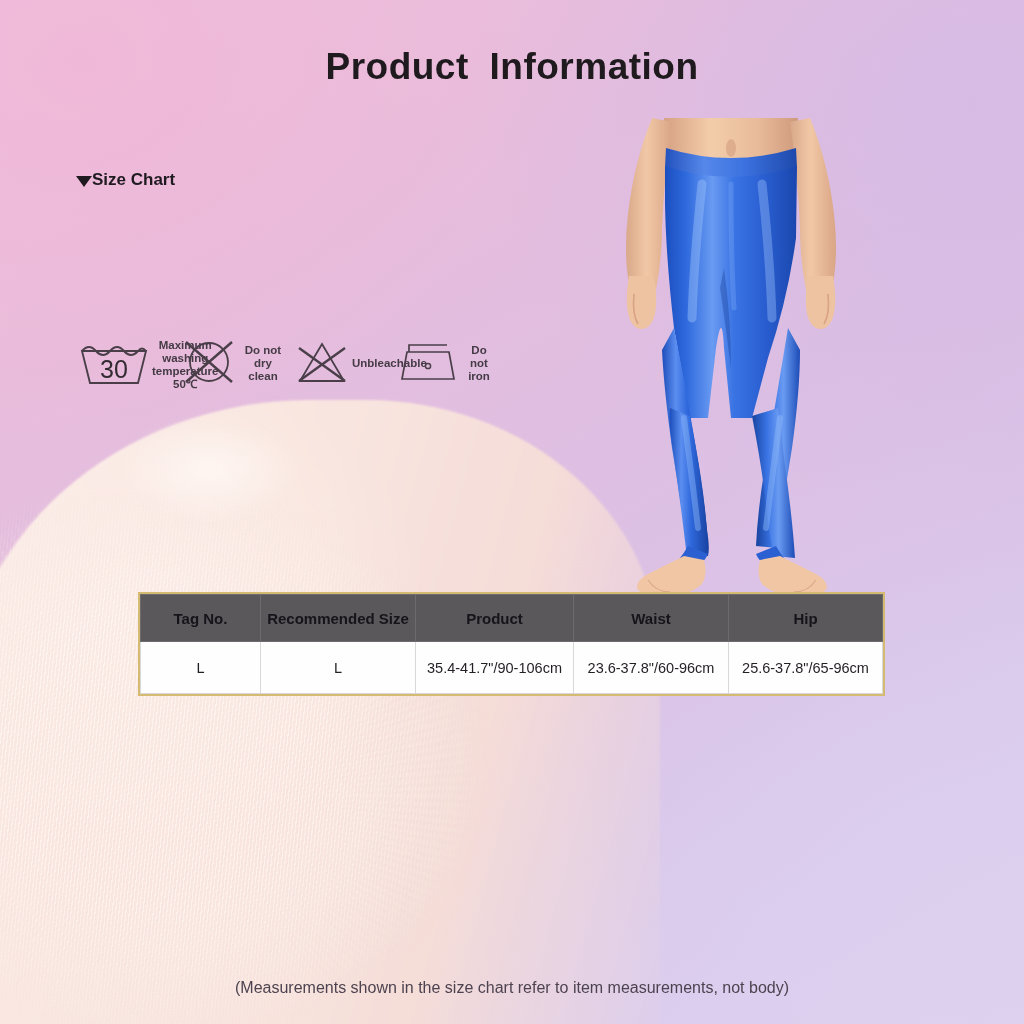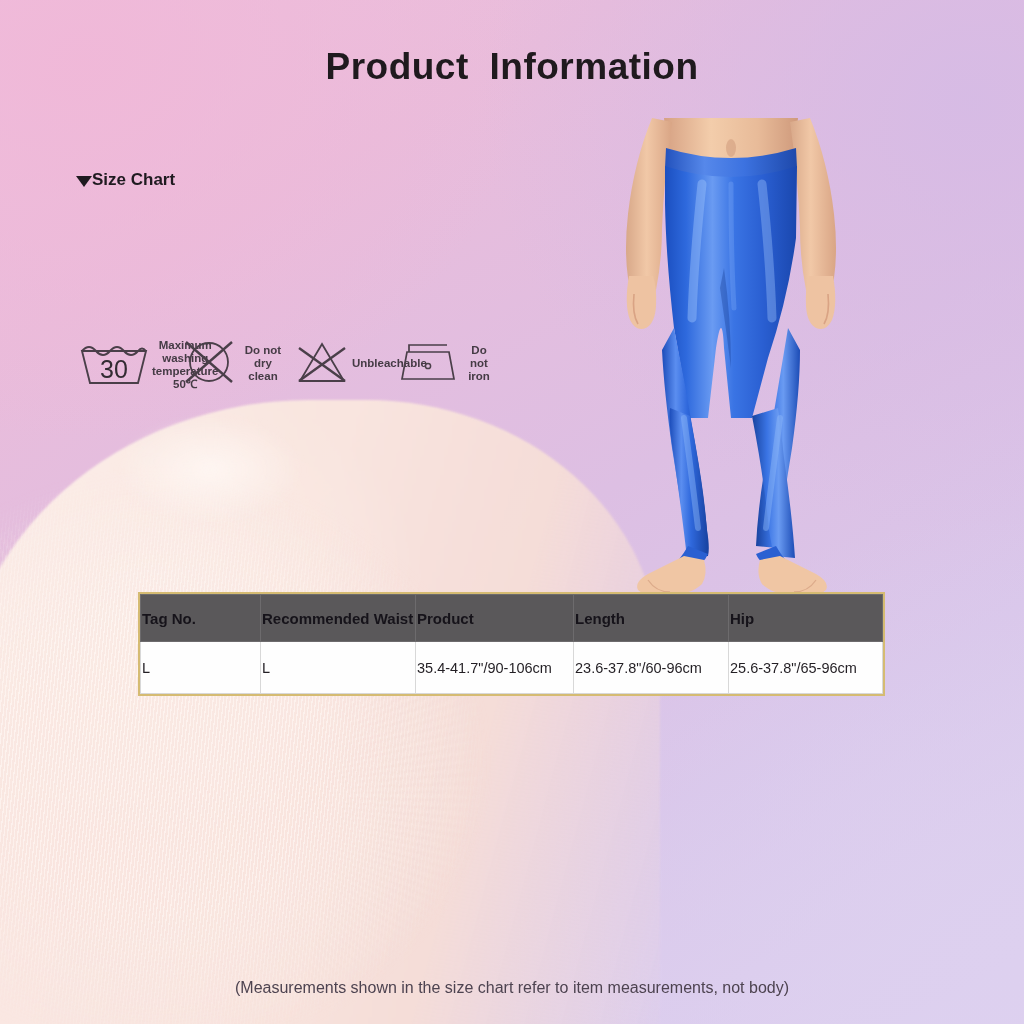--- a/index.html
+++ b/index.html
@@ -180,21 +180,21 @@
   table.size-table {
     border-collapse: collapse;
     width: 742px;
     table-layout: fixed;
     box-shadow: 0 0 0 2px #d5bb72;
   }
   table.size-table th,
   table.size-table td {
     border: 1px solid #d8d8d8;
     font-size: 14.5px;
-    text-align: left;
+    text-align: center;
     color: #231f24;
   }
   table.size-table thead th {
     background: #5a585a;
     color: #16131a;
     font-weight: 700;
     height: 44px;
     font-size: 15px;
     border-color: #6d6b6d;
   }
@@ -388,23 +388,23 @@
       <colgroup>
         <col class="c0">
           <col class="c1">
           <col class="c2">
           <col class="c3">
           <col class="c4">
       </colgroup>
       <thead>
         <tr>
           <th>Tag No.</th>
-          <th>Recommended Waist</th>
+          <th>Recommended Size</th>
           <th>Product</th>
-          <th>Length</th>
+          <th>Waist</th>
           <th>Hip</th>
         </tr>
       </thead>
       <tbody>
         <tr>
           <td>L</td>
           <td>L</td>
           <td>35.4-41.7"/90-106cm</td>
           <td>23.6-37.8"/60-96cm</td>
           <td>25.6-37.8"/65-96cm</td>

